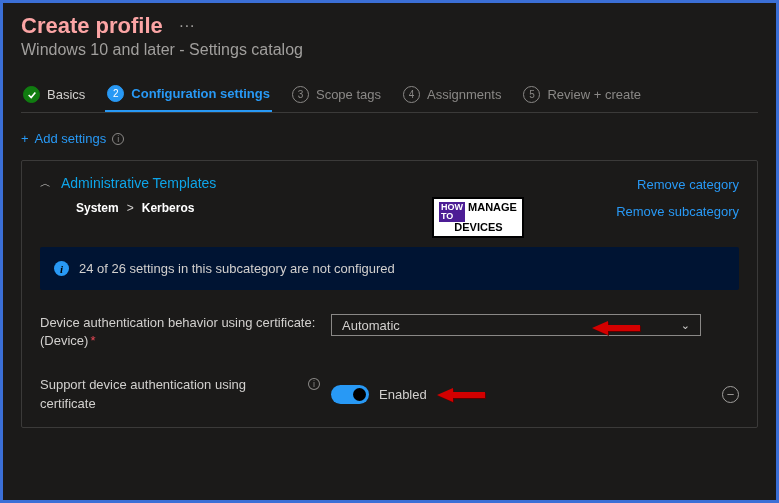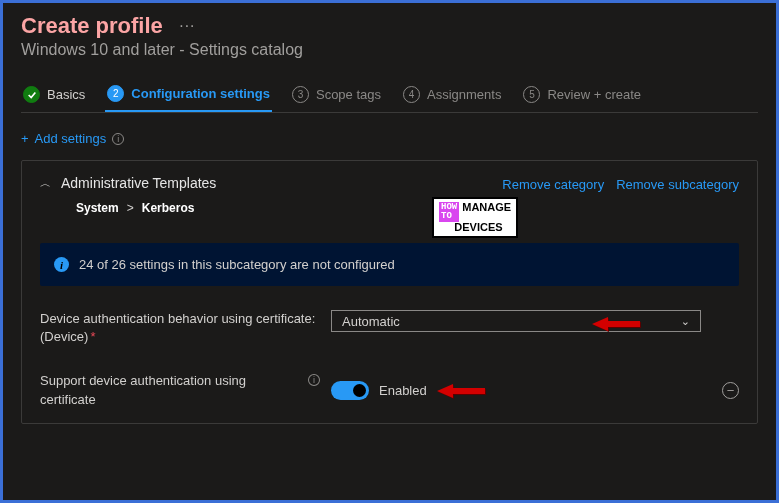--- a/index.html
+++ b/index.html
@@ -52,33 +52,33 @@
       color: #8a8886;
     }
     .category-card {
       border: 1px solid #3b3a39; border-radius: 2px;
       padding: 14px 18px;
     }
     .cat-header { display: flex; justify-content: space-between; align-items: flex-start; }
     .cat-left { flex: 1; }
     .cat-row1 { display: flex; align-items: center; gap: 10px; margin-bottom: 10px; }
     .chev { color: #d2d0ce; font-size: 11px; }
-    .cat-title { color: #e5e5e5; font-size: 14px; text-align: center; }
+    .cat-title { color: #0ea5e9; font-size: 14px; text-align: center; }
     .breadcrumb { display: flex; gap: 8px; font-size: 12px; font-weight: 600; color: #fff; margin-left: 36px; }
     .breadcrumb .sep { color: #d2d0ce; font-weight: 400; }
-    .cat-links { display: flex; gap: 12px; align-items: flex-end; margin-top: 2px; }
+    .cat-links { display: flex; flex-direction: column; gap: 12px; align-items: flex-end; margin-top: 2px; }
     .link { color: #2899f5; font-size: 13px; cursor: pointer; }
     .watermark {
       position: absolute;
       display: inline-block; background: #fff; color: #000;
       border: 2px solid #000; padding: 3px 5px; font-family: Arial, sans-serif;
       font-weight: 700; font-size: 11px; line-height: 1;
       left: 432px; top: 197px;
     }
-    .watermark .how { background: #d946ef; color:#fff; padding: 1px 2px; font-size:9px; display:inline-block; vertical-align: top; font-family: Liberation Mono, monospace;}
+    .watermark .how { background: #4c1d95; color:#fff; padding: 1px 2px; font-size:9px; display:inline-block; vertical-align: top;}
     .info-banner {
       background: #001433; border-radius: 2px;
       display: flex; align-items: center; gap: 10px;
       padding: 14px 14px; margin: 28px 0 24px 0;
     }
     .info-icon {
       width: 15px; height: 15px; border-radius: 50%;
       background: #2899f5; display: inline-flex;
       align-items: center; justify-content: center; color: #000;
       font-size: 11px; font-weight: 700; font-style: italic; font-family: Georgia, serif;

